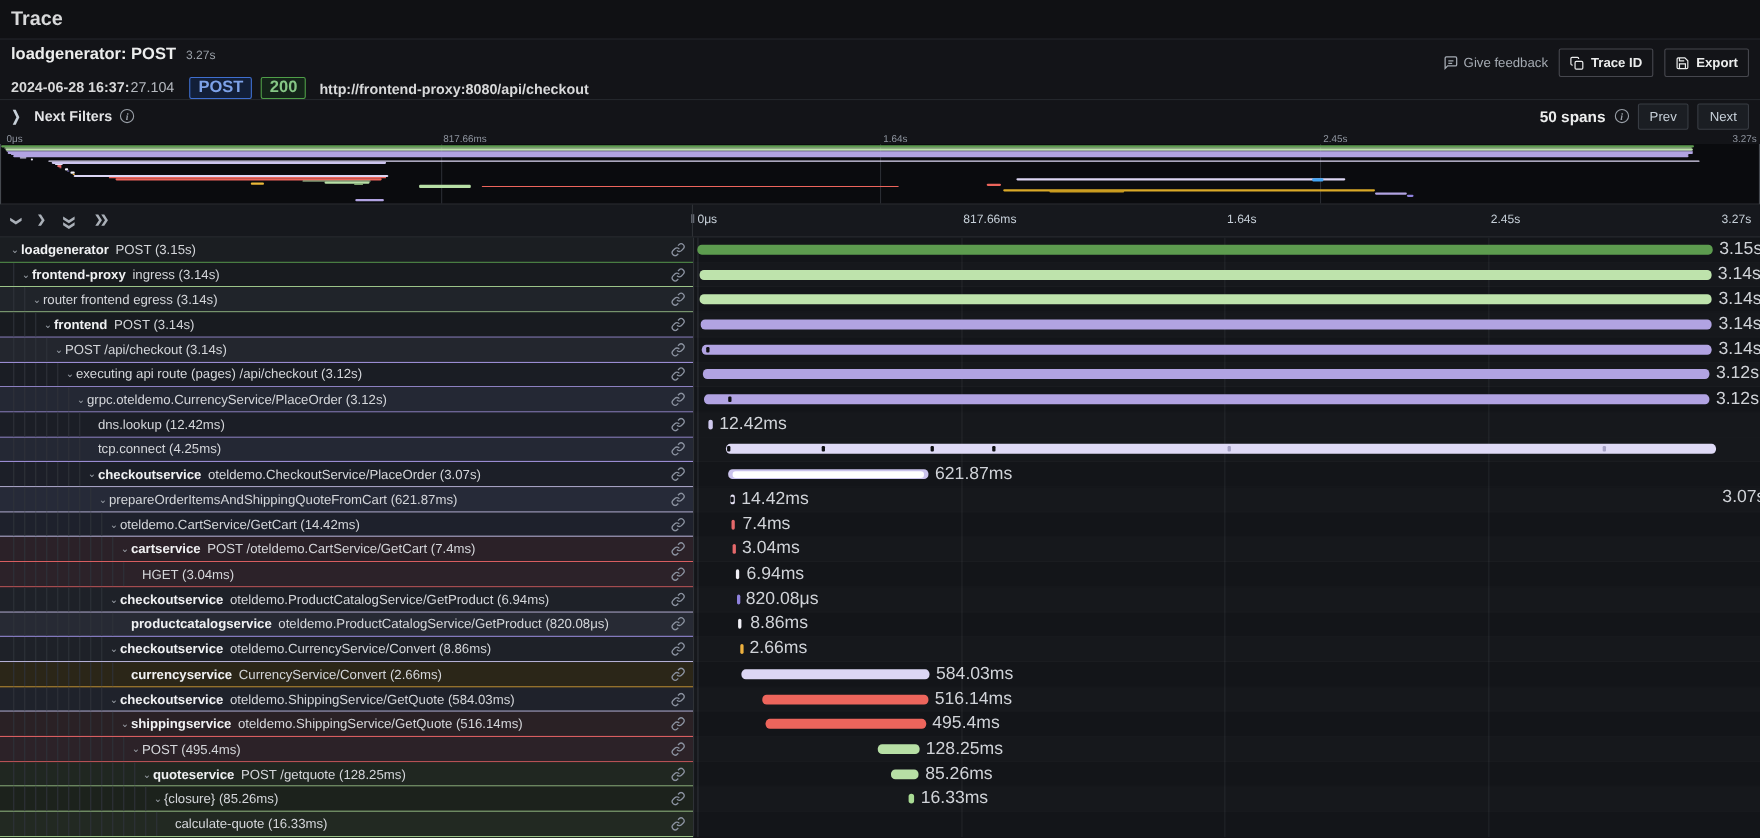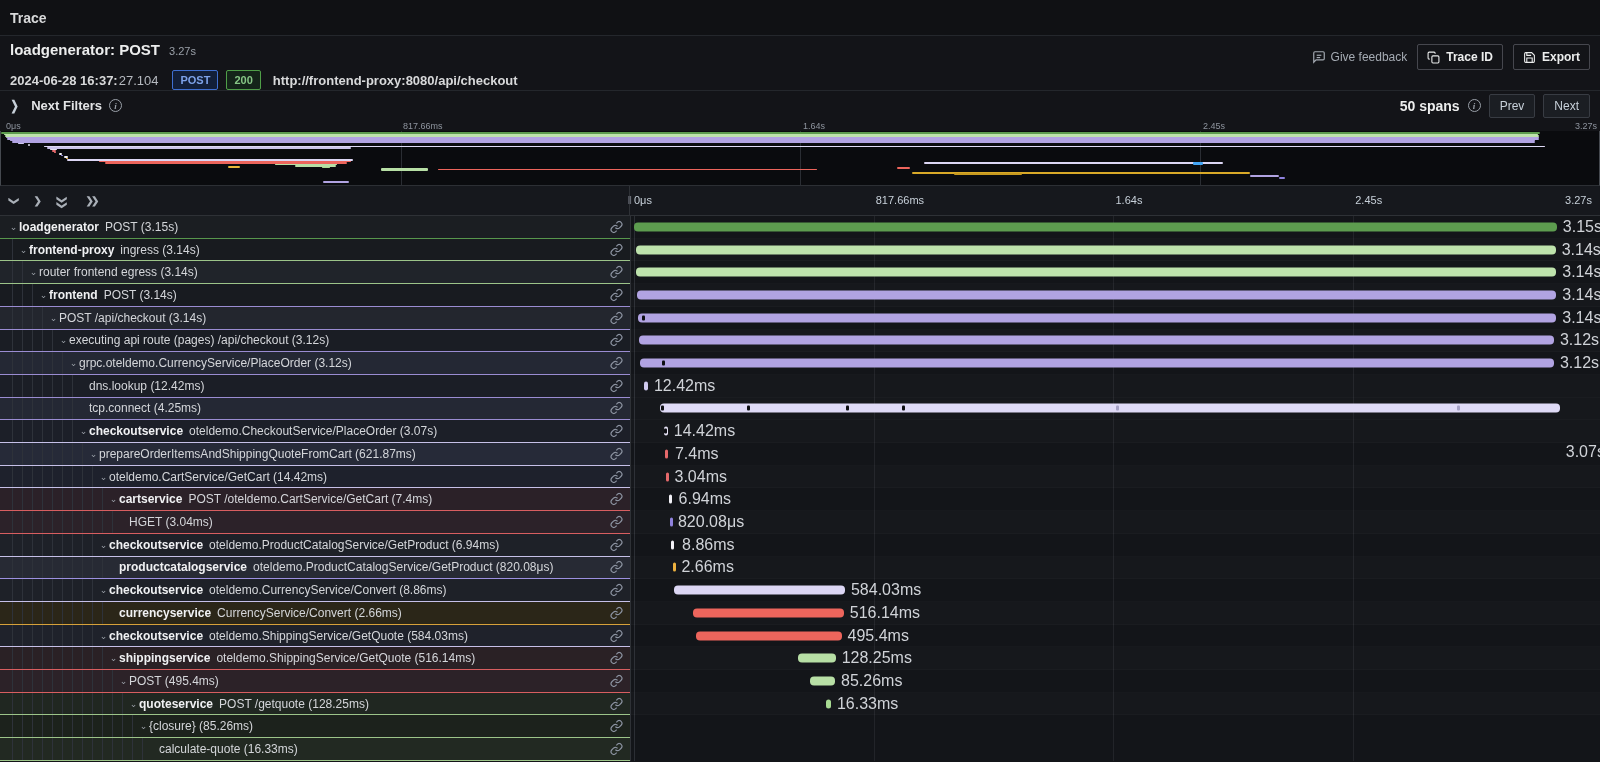--- a/index.html
+++ b/index.html
@@ -1,36 +1,36 @@
 <!DOCTYPE html>
 <html><head>
 <meta charset="utf-8">
 <style>
   * { margin:0; padding:0; box-sizing:border-box; }
   html,body { width:1600px; height:762px; overflow:hidden; background:#131418;
     font-family:"Liberation Sans", sans-serif; color:#d8d9da; }
 
   
   .trace-strip { height:36px; background:#101114; border-bottom:1px solid #24272c;
-    display:flex; align-items:center; padding:0 10px; font-size:14px; font-weight:600; color:#d8d9da;}
+    display:flex; align-items:center; padding:0 10px; font-size:18px; font-weight:600; color:#d8d9da;}
 
   
   .hdr-block { height:54px; padding:5px 10px 0 10px; position:relative; }
   .title-row { display:flex; align-items:baseline; height:26px; }
   .trace-title { font-size:15px; font-weight:700; color:#eceded; }
   .trace-dur { font-size:11px; color:#9aa0a8; margin-left:9px; }
   .hdr-actions { position:absolute; right:10px; top:8px; display:flex; align-items:center; gap:10px; }
   .feedback { display:flex; align-items:center; gap:5px; color:#a5abb3; font-size:12px; font-weight:500; cursor:pointer;}
   .btn { display:flex; align-items:center; gap:6px; border:1px solid rgba(204,204,220,0.28);
     border-radius:2px; background:transparent; color:#eceded; font-size:12px; font-weight:600;
     padding:4px 9px; height:26px; cursor:pointer; font-family:inherit;}
   .meta-row { display:flex; align-items:center; gap:8px; margin-top:2px; height:22px;}
   .ts-prefix { font-size:13px; font-weight:700; color:#d8d9da;}
   .ts-suffix { font-size:13px; font-weight:400; color:#b6bac0; margin-left:1px;}
-  .badge { font-size:11px; font-weight:700; border-radius:2px; padding:2px 7px; line-height:14px;}
+  .badge { font-size:15px; font-weight:700; border-radius:2px; padding:2px 7px; line-height:14px;}
   .badge-method { color:#7da2e8; border:1px solid #3f6fd0; background:#121f38; margin-left:6px;}
   .badge-status { color:#86c685; border:1px solid #4f9e48; background:#142419;}
   .url { font-size:13px; font-weight:700; color:#d8d9da; margin-left:4px;}
 
   
   .filters-row { height:30px; border-top:1px solid #24272c; display:flex; align-items:center;
     padding:0 10px; position:relative;}
   .chev-right { color:#c7d0d9; font-size:11px; font-weight:700; transform:scale(0.9,1.2); display:inline-block;}
   .sf-label { font-size:13px; font-weight:700; color:#e3e4e6; margin:0 7px 0 12px;}
   .icircle { display:inline-flex; width:13px; height:13px; border:1px solid #9aa0a8; border-radius:50%;
@@ -744,20 +744,28 @@
           <div class="bar" style="left: 2.69113%; width: 93.945%; background: rgb(223, 218, 246);"></div>
           <div class="evt" style="left: calc(2.9052% - 1px);"></div>
           <div class="evt" style="left: calc(11.9266% - 1px);"></div>
           <div class="evt" style="left: calc(22.2018% - 1px);"></div>
           <div class="evt" style="left: calc(28.0428% - 1px);"></div>
           <div class="evt faint" style="left: calc(50.4587% - 1px);"></div>
           <div class="evt faint" style="left: calc(86.0245% - 1px);"></div>
           <span class="bar-label" style="left: calc(96.6361% + 6px); margin-top: 44px;">3.07s</span>
         </div>
       </div>
+      <div class="trow-r">
+        <div class="plot">
+          <div class="bar" style="left: 2.9052%; width: 19.0174%; background: rgb(203, 195, 237);">
+            <div class="bar-inner"></div>
+          </div>
+          <span class="bar-label" style="left: calc(21.9226% + 6px);">621.87ms</span>
+        </div>
+      </div>
       <div class="trow-r alt">
         <div class="plot">
           <div class="bar" style="left: 3.08868%; width: 0.440979%; background: rgb(230, 226, 245);"></div>
           <div class="evt" style="left: calc(3.27217% - 1px);"></div>
           <span class="bar-label" style="left: calc(3.52966% + 6px);">14.42ms</span>
         </div>
       </div>
       <div class="trow-r">
         <div class="plot">
           <div class="bar" style="left: 3.21101%; width: 0.2263%; background: rgb(229, 105, 107);"></div>

